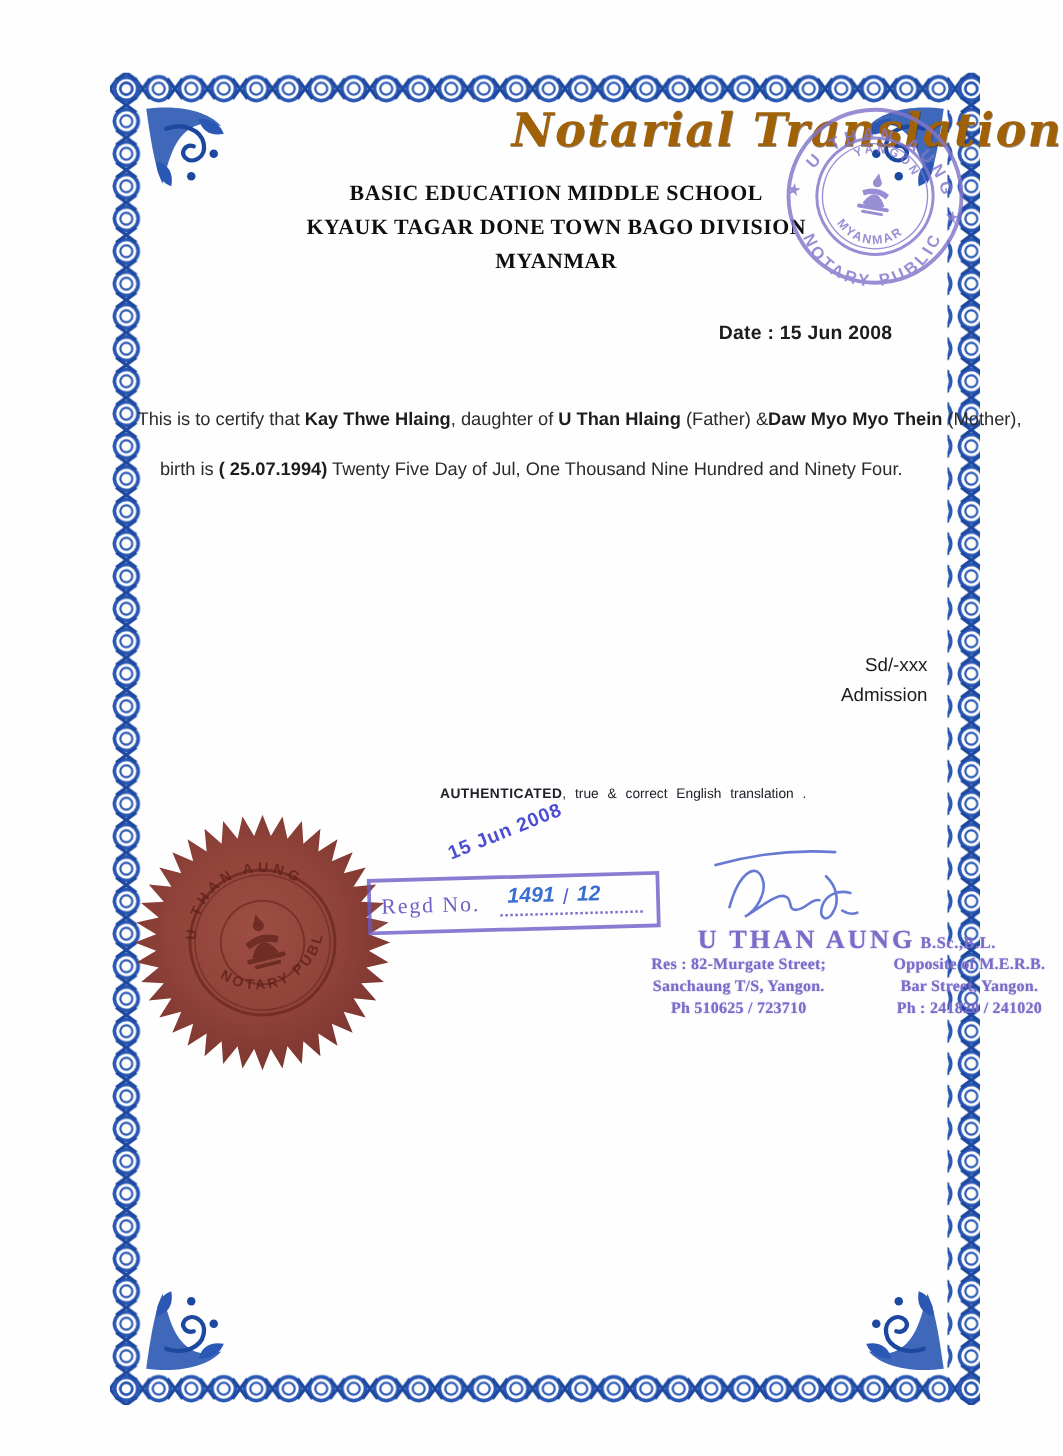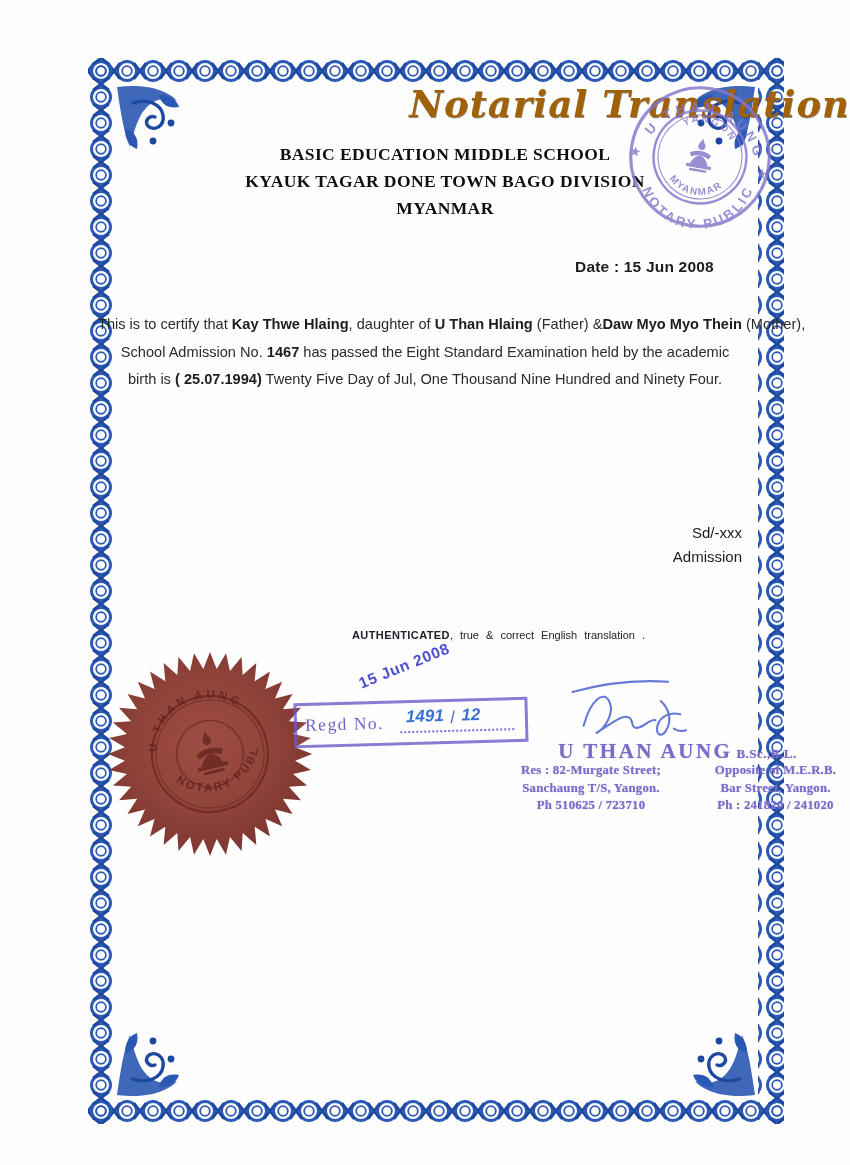--- a/index.html
+++ b/index.html
@@ -24,21 +24,21 @@
   
   .date-line{
     position:absolute;top:258px;left:575px;z-index:3;color:#1c1c1e;
     font-size:15.5px;font-weight:bold;letter-spacing:0.2px;
   }
   
   .cert{
     position:absolute;top:311px;left:98px;width:654px;z-index:3;text-align:center;
     font-size:14.6px;color:#2b2b2d;line-height:27.5px;
   }
-  .cert .cert-line{margin:0;white-space:nowrap;}
+  .cert .cert-line{margin:12px;white-space:nowrap;}
   .cert b{font-weight:bold;color:#1d1d1f;}
   
   .sd-block{
     position:absolute;top:521px;left:428px;width:314px;z-index:3;text-align:right;
     font-size:15px;color:#1b1b20;line-height:23.5px;
   }
   
   .auth-line{
     position:absolute;top:629px;left:352px;z-index:3;font-size:11px;color:#20202a;
     word-spacing:4px;white-space:nowrap;
@@ -154,21 +154,20 @@
       <path d="M74,82 q11,-6 22,0 l-2,4 q-9,-5 -18,0 z"></path>
       <rect x="72" y="93" width="26" height="3.2" rx="1.4"></rect>
       <rect x="76" y="97.5" width="18" height="2.4" rx="1.2"></rect>
     </g>
   </svg>
 
   <div class="date-line">Date :  15 Jun 2008</div>
 
   <div class="cert">
     <p class="cert-line"><span>This is to certify that </span><b>Kay Thwe Hlaing</b><span>, daughter of </span><b>U Than Hlaing</b><span> (Father) &amp;</span><b>Daw Myo Myo Thein</b><span> (Mother),</span></p>
-    <p class="cert-line"><span>School Admission No. </span><b>1467</b><span> has passed the Eight Standard Examination held by the academic</span></p>
     <p class="cert-line"><span>birth is </span><b>( 25.07.1994)</b><span> Twenty Five Day of Jul, One Thousand Nine Hundred and Ninety Four.</span></p>
   </div>
 
   <div class="sd-block">
     <div>Sd/-xxx</div>
     <div>Admission</div>
   </div>
 
   <div class="auth-line"><b>AUTHENTICATED</b><span>, true  &amp;  correct  English  translation .</span></div>
 

